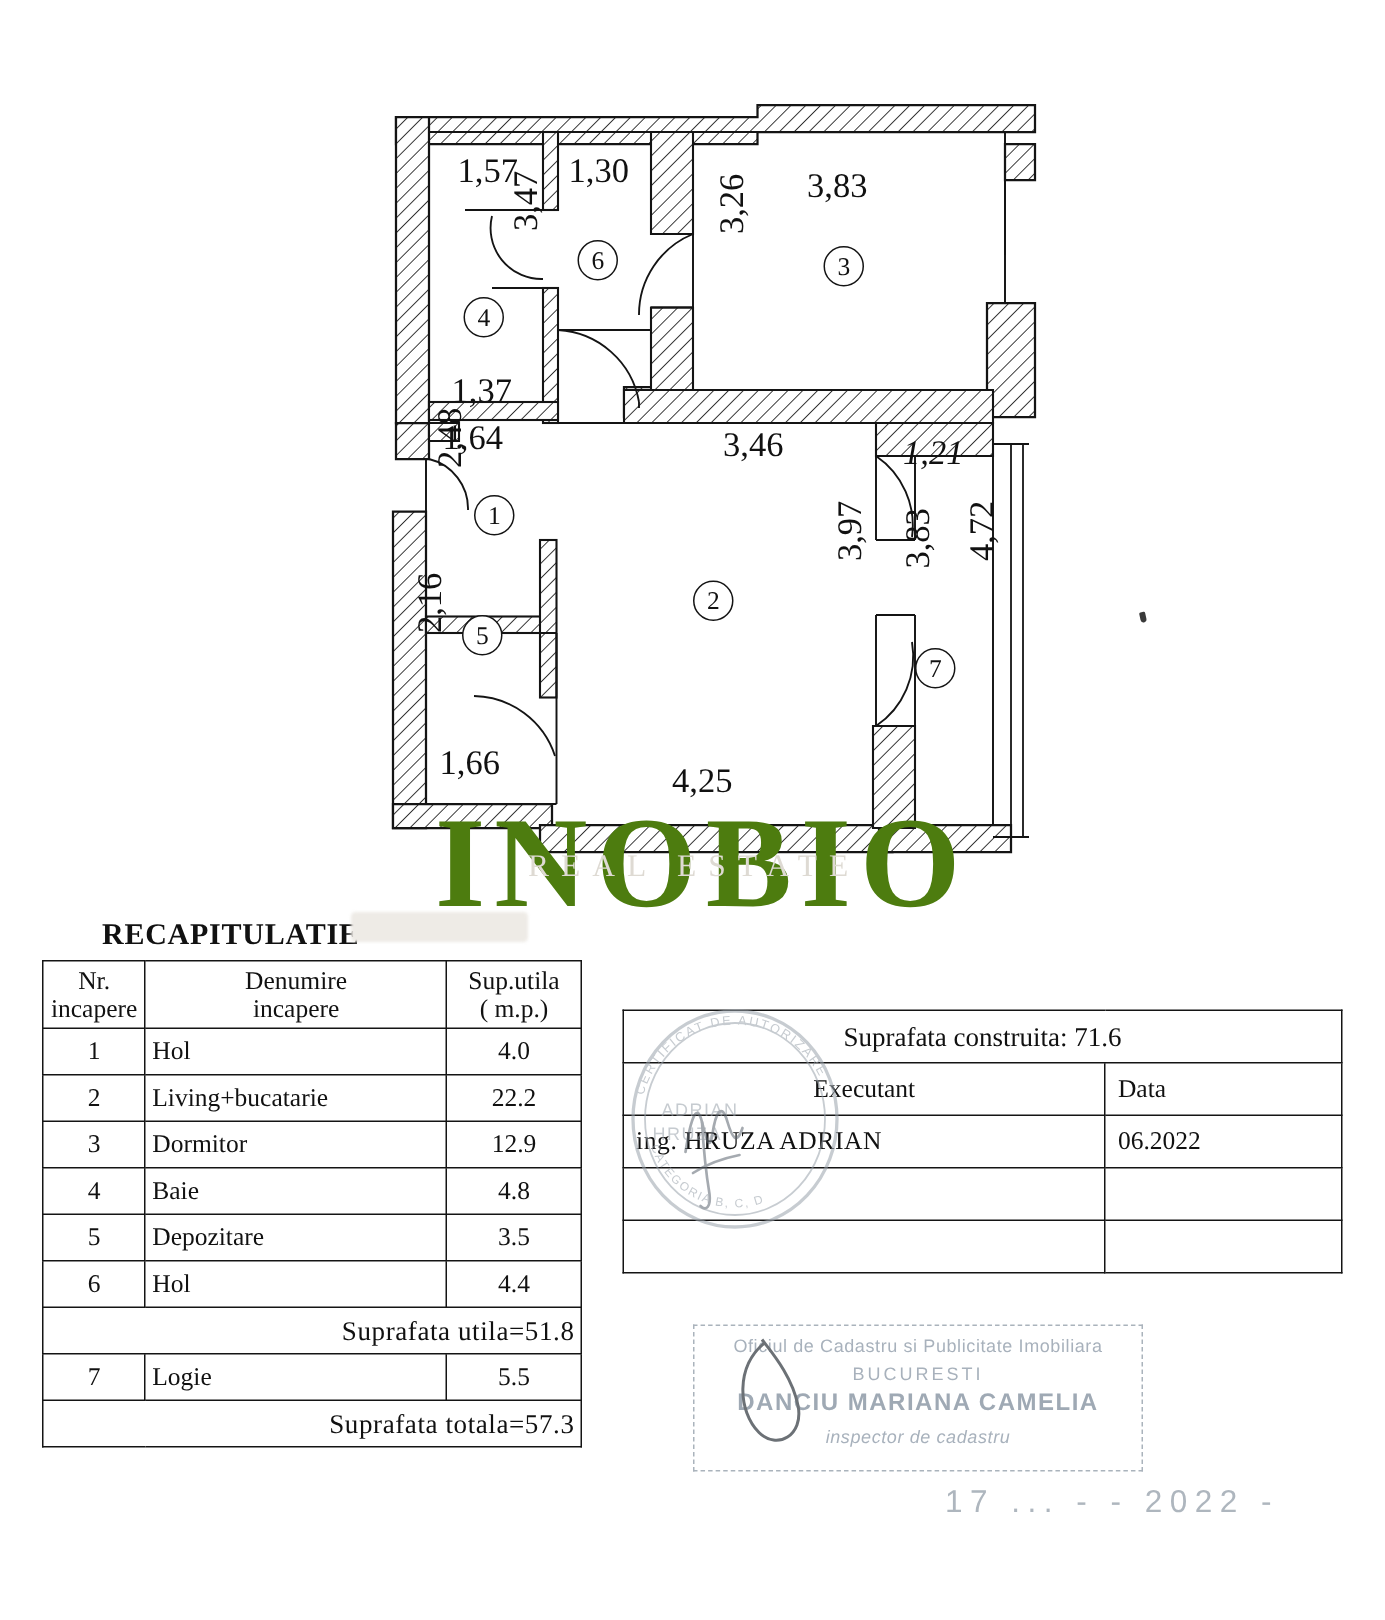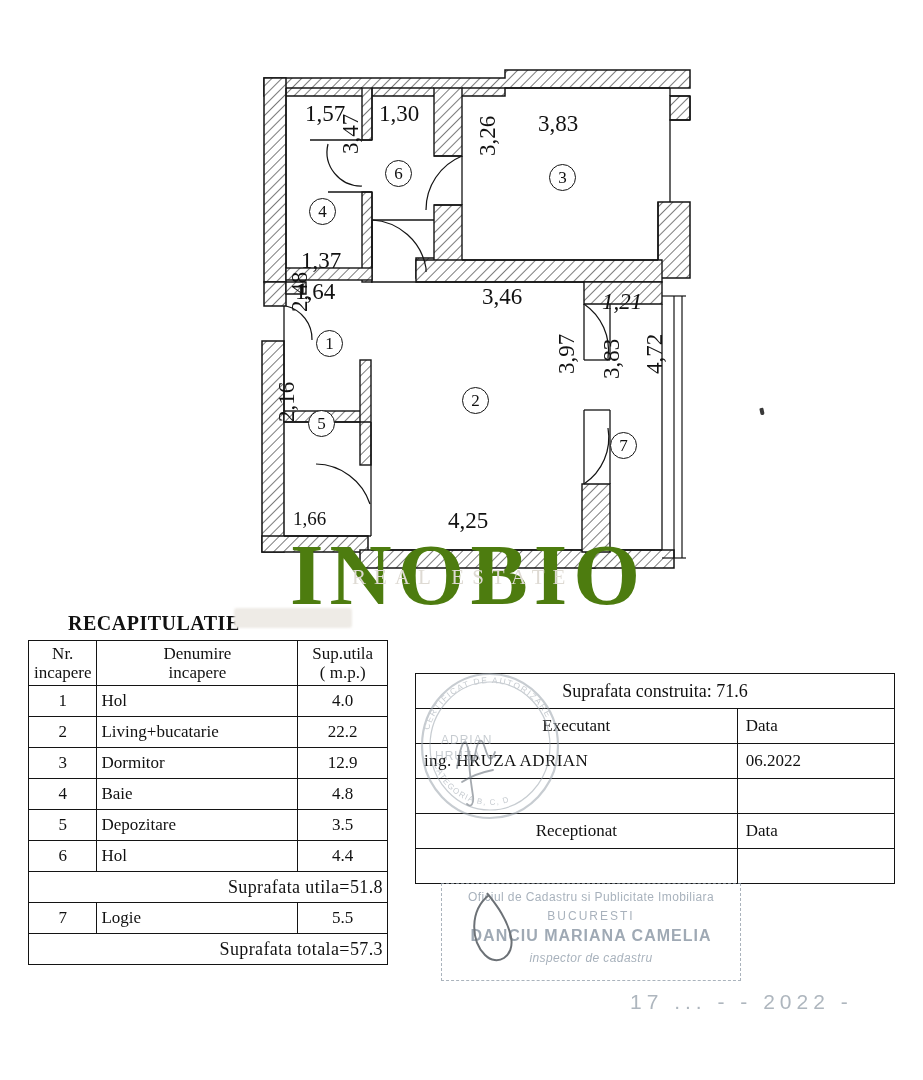--- a/index.html
+++ b/index.html
@@ -93,21 +93,21 @@
   .e-left.ind{text-align:left;padding-left:30px;letter-spacing:.4px;}
   .e-tall{height:74px;}
 
   
   #round-stamp{
     position:absolute;left:405px;top:656px;width:170px;height:175px;
     pointer-events:none;opacity:.55;
   }
   
   #ocpi-stamp{
-    position:absolute;left:441px;top:883px;width:300px;height:98px;
+    position:absolute;left:462px;top:883px;width:300px;height:98px;
     pointer-events:none;opacity:.75;
   }
   #ocpi-box{
     position:absolute;left:0;top:0;width:100%;height:100%;
     border:1.5px dashed #8e9aa6;box-sizing:border-box;
   }
   .ocpi-line{
     position:absolute;left:0;width:100%;text-align:center;
     color:#8b98a6;font-family:"Liberation Sans", sans-serif;
     letter-spacing:.4px;white-space:nowrap;
@@ -250,21 +250,21 @@
     </svg>
 
     <div style="position:absolute;left:0;top:0;width:455px;height:512px;font-family:'Liberation Serif',serif;">
       <span style="position:absolute;left:55px;top:41px;font-size:23px;">1,57</span>
       <span style="position:absolute;left:129px;top:41px;font-size:23px;">1,30</span>
       <span style="position:absolute;left:288px;top:51px;font-size:23px;">3,83</span>
       <span style="position:absolute;left:51px;top:188px;font-size:23px;">1,37</span>
       <span style="position:absolute;left:45px;top:219px;font-size:23px;">1,64</span>
       <span style="position:absolute;left:232px;top:224px;font-size:23px;">3,46</span>
       <span style="position:absolute;left:352px;top:229px;font-size:23px;font-style:italic;">1,21</span>
-      <span style="position:absolute;left:43px;top:436px;font-size:19px;margin-top:12px;">1,66</span>
+      <span style="position:absolute;left:43px;top:436px;font-size:23px;">1,66</span>
       <span style="position:absolute;left:198px;top:448px;font-size:23px;">4,25</span>
 
       <span style="position:absolute;left:88px;top:94px;font-size:23px;transform:rotate(-90deg);transform-origin:left top;">3,47</span>
       <span style="position:absolute;left:225px;top:96px;font-size:23px;transform:rotate(-90deg);transform-origin:left top;">3,26</span>
       <span style="position:absolute;left:37px;top:252px;font-size:23px;transform:rotate(-90deg);transform-origin:left top;">2,48</span>
       <span style="position:absolute;left:304px;top:314px;font-size:23px;transform:rotate(-90deg);transform-origin:left top;">3,97</span>
       <span style="position:absolute;left:349px;top:319px;font-size:23px;transform:rotate(-90deg);transform-origin:left top;">3,83</span>
       <span style="position:absolute;left:392px;top:314px;font-size:23px;transform:rotate(-90deg);transform-origin:left top;">4,72</span>
       <span style="position:absolute;left:24px;top:362px;font-size:23px;transform:rotate(-90deg);transform-origin:left top;">2,16</span>
 
@@ -355,24 +355,20 @@
       <td class="e-left">Executant</td>
       <td class="e-right">Data</td>
     </tr>
     <tr>
       <td class="e-left ind">ing. HRUZA  ADRIAN</td>
       <td class="e-right">06.2022</td>
     </tr>
     <tr>
       <td class="e-left e-tall"></td>
       <td class="e-right e-tall"></td>
-    </tr>
-    <tr>
-      <td class="e-left">Receptionat</td>
-      <td class="e-right">Data</td>
     </tr>
     <tr>
       <td class="e-left e-tall"></td>
       <td class="e-right e-tall"></td>
     </tr>
   </tbody>
     </table>
 
   <div id="round-stamp">
     <svg width="170" height="175" viewBox="0 0 170 175" xmlns="http://www.w3.org/2000/svg">

